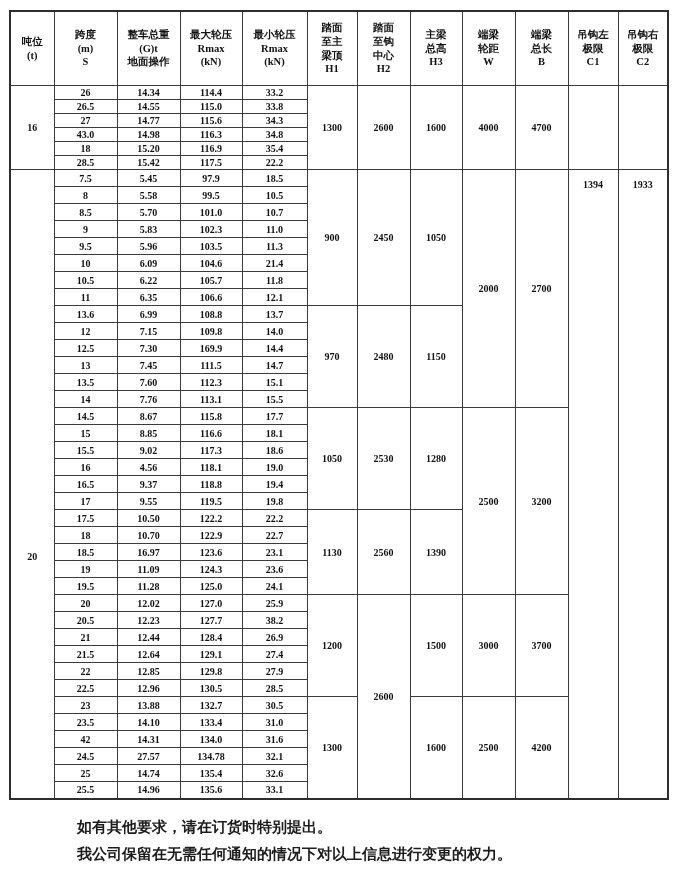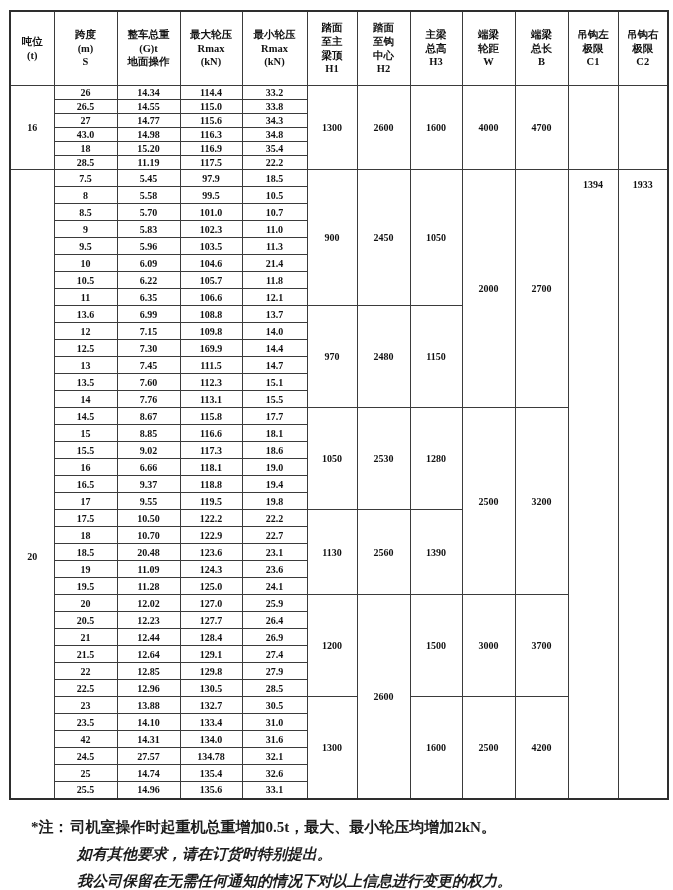--- a/index.html
+++ b/index.html
@@ -63,21 +63,21 @@
 
   .footnote {
     margin-top: 14px;
     padding-left: 22px;
     font-size: 15px;
     font-weight: 600;
     color: #1c1c1c;
     line-height: 27px;
   }
   .fn-line { white-space: nowrap; }
-  .fn-line.indent { padding-left: 46px; font-style: italic; }
+  .fn-line.indent { padding-left: 46px; }
   .fn-prefix { padding-right: 2px; }
 </style>
 </head>
 <body>
 
 <div class="page">
 
   <table class="spec">
     <colgroup id="colgroup">
         <col class="col-tonnage">
@@ -168,21 +168,21 @@
           <td class="cell-rmin">34.8</td>
         </tr>
         <tr class="s0">
           <td class="cell-span">18</td>
           <td class="cell-weight">15.20</td>
           <td class="cell-rmax">116.9</td>
           <td class="cell-rmin">35.4</td>
         </tr>
         <tr class="s0">
           <td class="cell-span">28.5</td>
-          <td class="cell-weight">11.19</td>
+          <td class="cell-weight">15.42</td>
           <td class="cell-rmax">117.5</td>
           <td class="cell-rmin">22.2</td>
         </tr>
         <tr class="s1">
           <td class="cell-tonnage" rowspan="37">20</td>
           <td class="cell-span">7.5</td>
           <td class="cell-weight">5.45</td>
           <td class="cell-rmax">97.9</td>
           <td class="cell-rmin">18.5</td>
           <td class="cell-h1" rowspan="8">900</td>
@@ -292,21 +292,21 @@
           <td class="cell-rmin">18.1</td>
         </tr>
         <tr class="s1">
           <td class="cell-span">15.5</td>
           <td class="cell-weight">9.02</td>
           <td class="cell-rmax">117.3</td>
           <td class="cell-rmin">18.6</td>
         </tr>
         <tr class="s1">
           <td class="cell-span">16</td>
-          <td class="cell-weight">6.66</td>
+          <td class="cell-weight">4.56</td>
           <td class="cell-rmax">118.1</td>
           <td class="cell-rmin">19.0</td>
         </tr>
         <tr class="s1">
           <td class="cell-span">16.5</td>
           <td class="cell-weight">9.37</td>
           <td class="cell-rmax">118.8</td>
           <td class="cell-rmin">19.4</td>
         </tr>
         <tr class="s1">
@@ -325,21 +325,21 @@
           <td class="cell-h3" rowspan="5">1390</td>
         </tr>
         <tr class="s1">
           <td class="cell-span">18</td>
           <td class="cell-weight">10.70</td>
           <td class="cell-rmax">122.9</td>
           <td class="cell-rmin">22.7</td>
         </tr>
         <tr class="s1">
           <td class="cell-span">18.5</td>
-          <td class="cell-weight">20.48</td>
+          <td class="cell-weight">16.97</td>
           <td class="cell-rmax">123.6</td>
           <td class="cell-rmin">23.1</td>
         </tr>
         <tr class="s1">
           <td class="cell-span">19</td>
           <td class="cell-weight">11.09</td>
           <td class="cell-rmax">124.3</td>
           <td class="cell-rmin">23.6</td>
         </tr>
         <tr class="s1">
@@ -356,21 +356,21 @@
           <td class="cell-h1" rowspan="6">1200</td>
           <td class="cell-h2" rowspan="12">2600</td>
           <td class="cell-h3" rowspan="6">1500</td>
           <td class="cell-w" rowspan="6">3000</td>
           <td class="cell-b" rowspan="6">3700</td>
         </tr>
         <tr class="s1">
           <td class="cell-span">20.5</td>
           <td class="cell-weight">12.23</td>
           <td class="cell-rmax">127.7</td>
-          <td class="cell-rmin">26.4</td>
+          <td class="cell-rmin">38.2</td>
         </tr>
         <tr class="s1">
           <td class="cell-span">21</td>
           <td class="cell-weight">12.44</td>
           <td class="cell-rmax">128.4</td>
           <td class="cell-rmin">26.9</td>
         </tr>
         <tr class="s1">
           <td class="cell-span">21.5</td>
           <td class="cell-weight">12.64</td>
@@ -426,20 +426,17 @@
         <tr class="s1">
           <td class="cell-span">25.5</td>
           <td class="cell-weight">14.96</td>
           <td class="cell-rmax">135.6</td>
           <td class="cell-rmin">33.1</td>
         </tr>
       </tbody>
   </table>
 
   <div class="footnote">
-    <div class="fn-line">
-      <span class="fn-prefix">*注：</span><span>司机室操作时起重机总重增加0.5t，最大、最小轮压均增加2kN。</span>
-    </div>
     <div class="fn-line indent">如有其他要求，请在订货时特别提出。</div>
     <div class="fn-line indent">我公司保留在无需任何通知的情况下对以上信息进行变更的权力。</div>
   </div>
 
 </div>
 
 </body></html>

